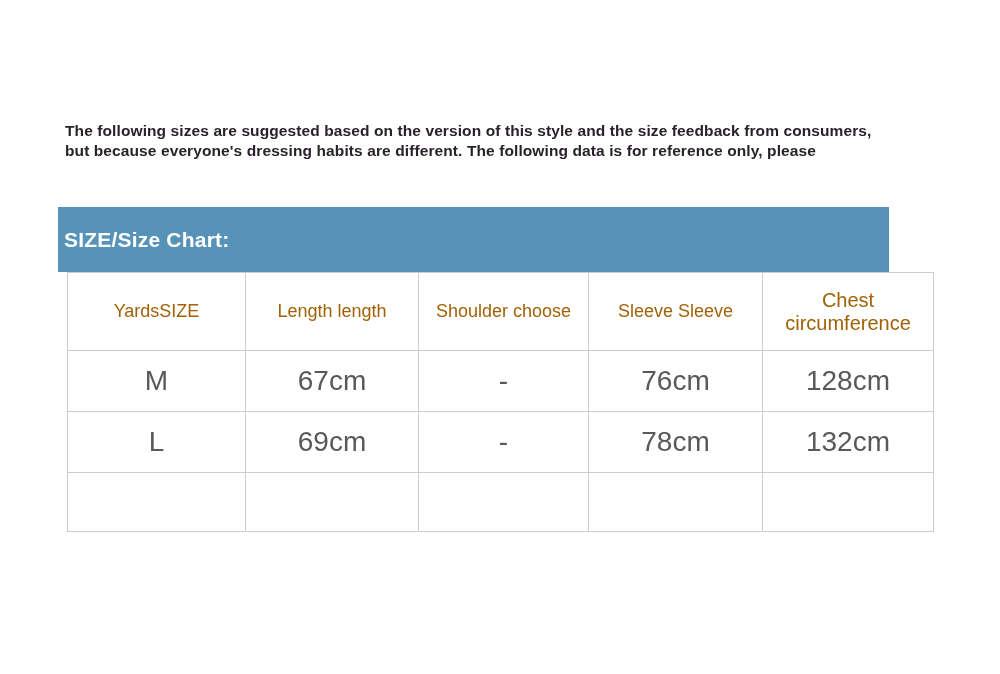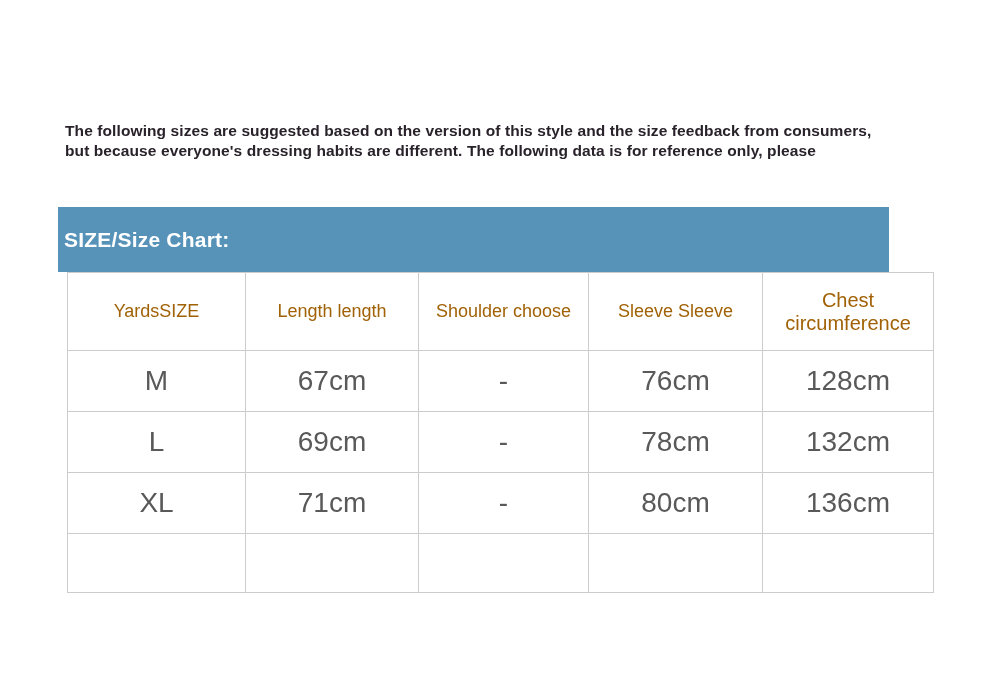--- a/index.html
+++ b/index.html
@@ -131,27 +131,20 @@
         <td>76cm</td>
         <td>128cm</td>
       </tr>
       <tr>
         <td>L</td>
         <td>69cm</td>
         <td>-</td>
         <td>78cm</td>
         <td>132cm</td>
       </tr>
-      <tr>
-        <td>XL</td>
-        <td>71cm</td>
-        <td>-</td>
-        <td>80cm</td>
-        <td>136cm</td>
-      </tr>
       <tr class="empty-row">
         <td></td>
         <td></td>
         <td></td>
         <td></td>
         <td></td>
       </tr>
     </tbody>
   </table>
 

